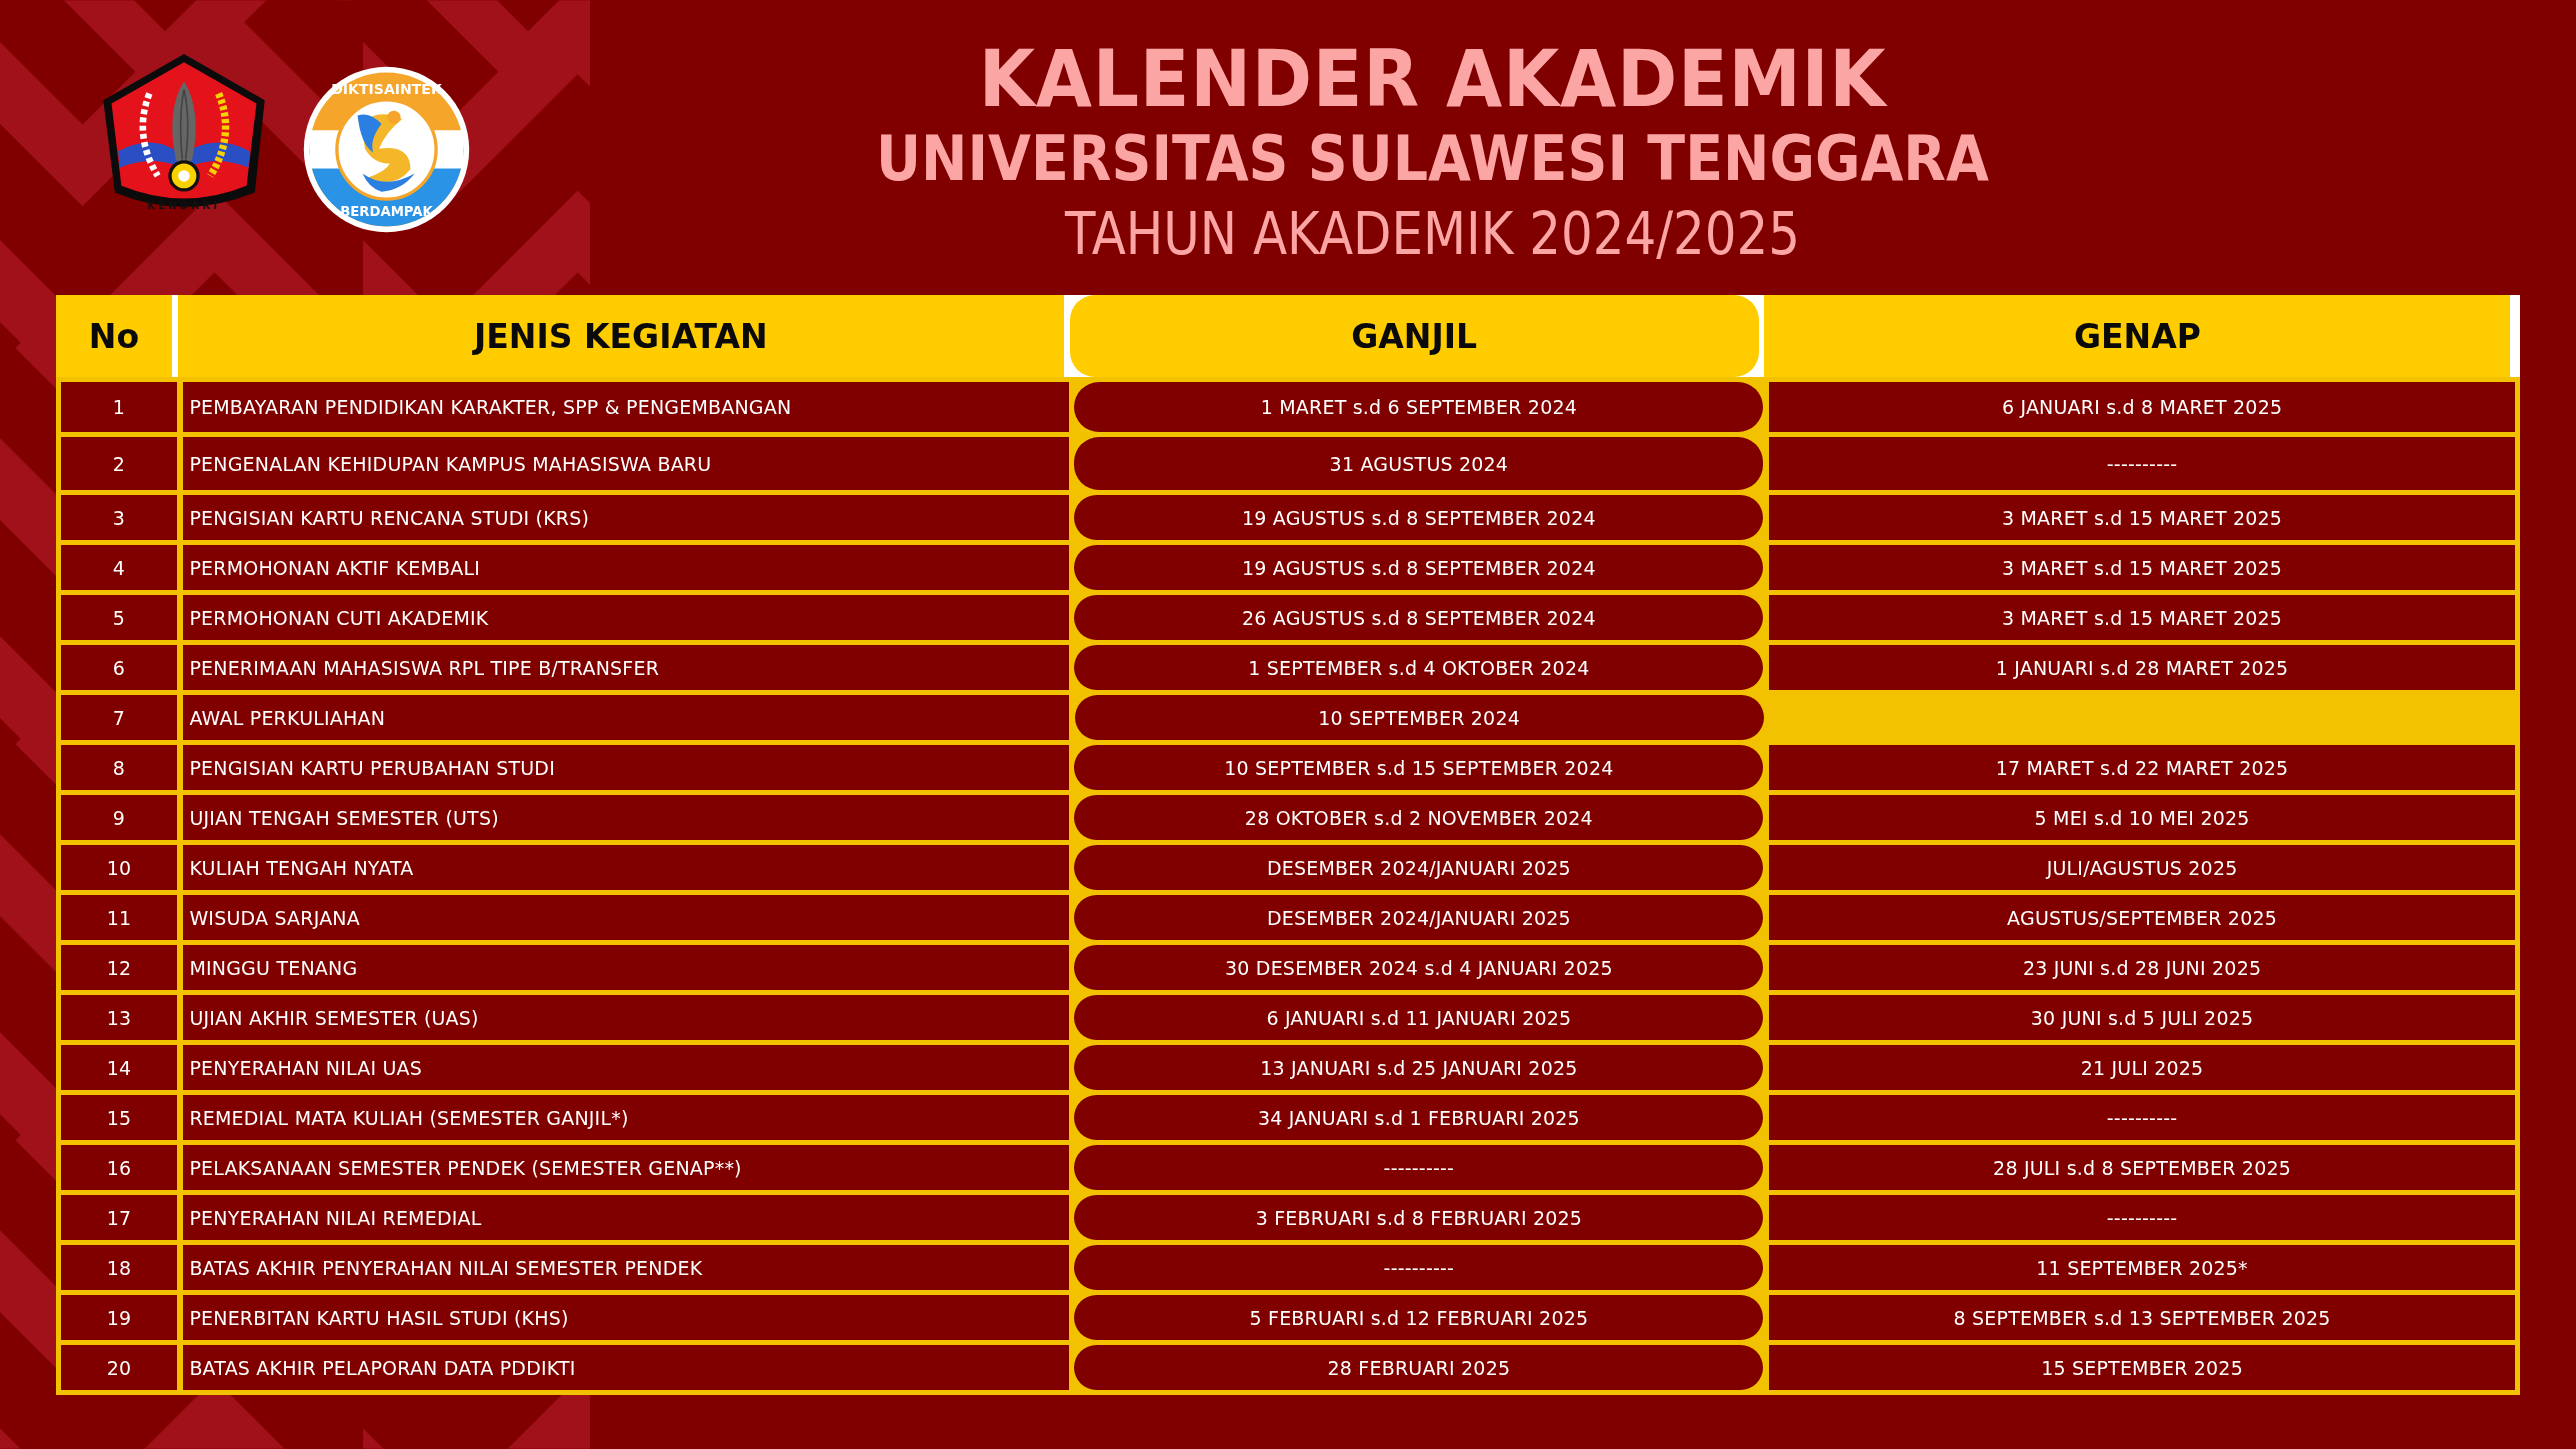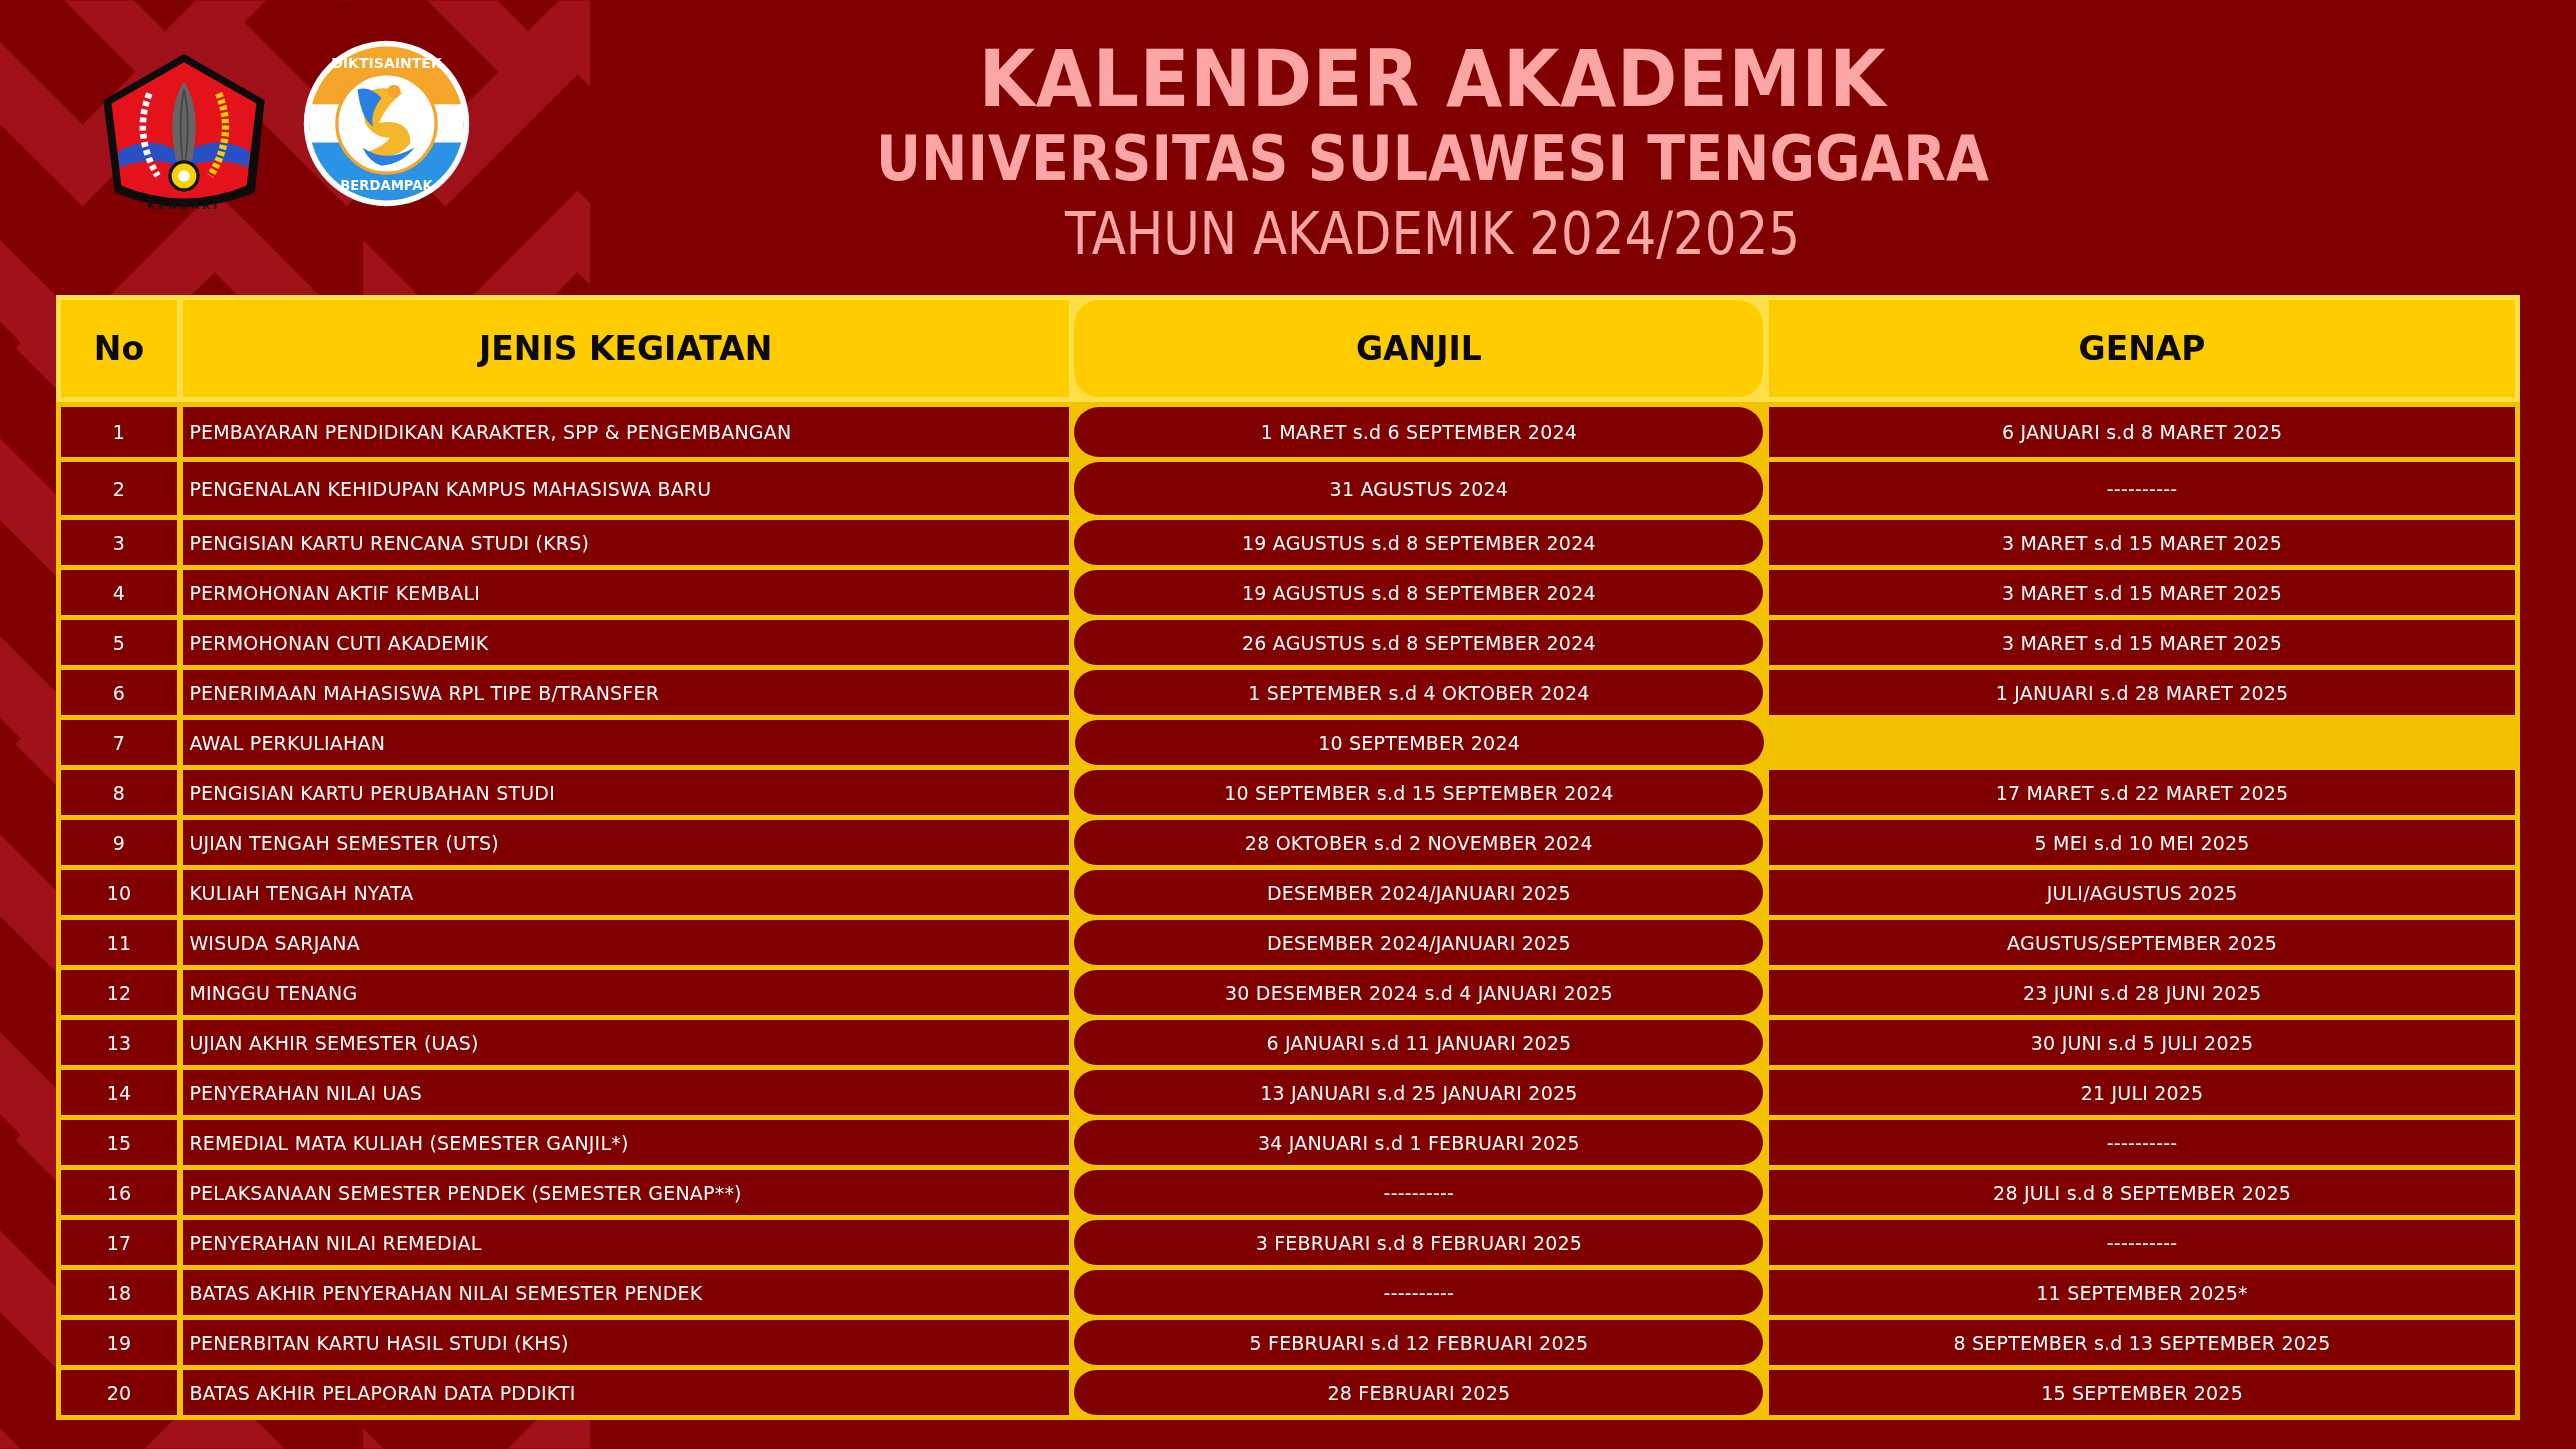--- a/index.html
+++ b/index.html
@@ -12,21 +12,21 @@
   .pattern {
     position: absolute; left: 0; top: 0; width: 590px; height: 1449px;
     overflow: hidden;
   }
   .pattern svg { display: block; }
 
   .logo-unsultra {
     position: absolute; left: 100px; top: 52px; width: 168px; height: 163px;
   }
   .logo-dikti {
-    position: absolute; left: 303px; top: 40px; width: 167px; height: 167px;
+    position: absolute; left: 303px; top: 66px; width: 167px; height: 167px;
   }
 
   .title-block {
     position: absolute; left: 743px; width: 1379px; top: 33px;
     text-align: center; color: #fca5a5;
   }
   .title-1 {
     font-family: "DejaVu Sans", sans-serif; font-weight: bold;
     font-size: 79px; line-height: 92px; letter-spacing: 0.8px;
     transform: scaleX(0.92); transform-origin: center;
@@ -39,22 +39,22 @@
   .title-3 {
     font-family: "DejaVu Sans", sans-serif; font-weight: normal;
     font-size: 58px; line-height: 76px; margin-top: 0px;
     transform: scaleX(0.86); transform-origin: center;
   }
 
   .table {
     position: absolute; left: 56px; top: 295px; width: 2464px;
   }
   .thead {
-    display: flex; background: #fde047; padding: 5px; box-sizing: border-box;
-    height: 107px; gap: 5.8px;
+    display: flex; background: #ffffff; box-sizing: border-box;
+    height: 82px; gap: 5.8px;
   }
   .th {
     background: #FFCC00; display: flex; align-items: center; justify-content: center;
     font-family: "DejaVu Sans", sans-serif; font-weight: bold; color: #0a0a0a;
     font-size: 33px;
   }
   .tbody {
     background: #F2C200; padding: 0 5px 5px 5px; box-sizing: border-box;
   }
   .tr { display: flex; gap: 5.8px; padding-top: 5px; }

